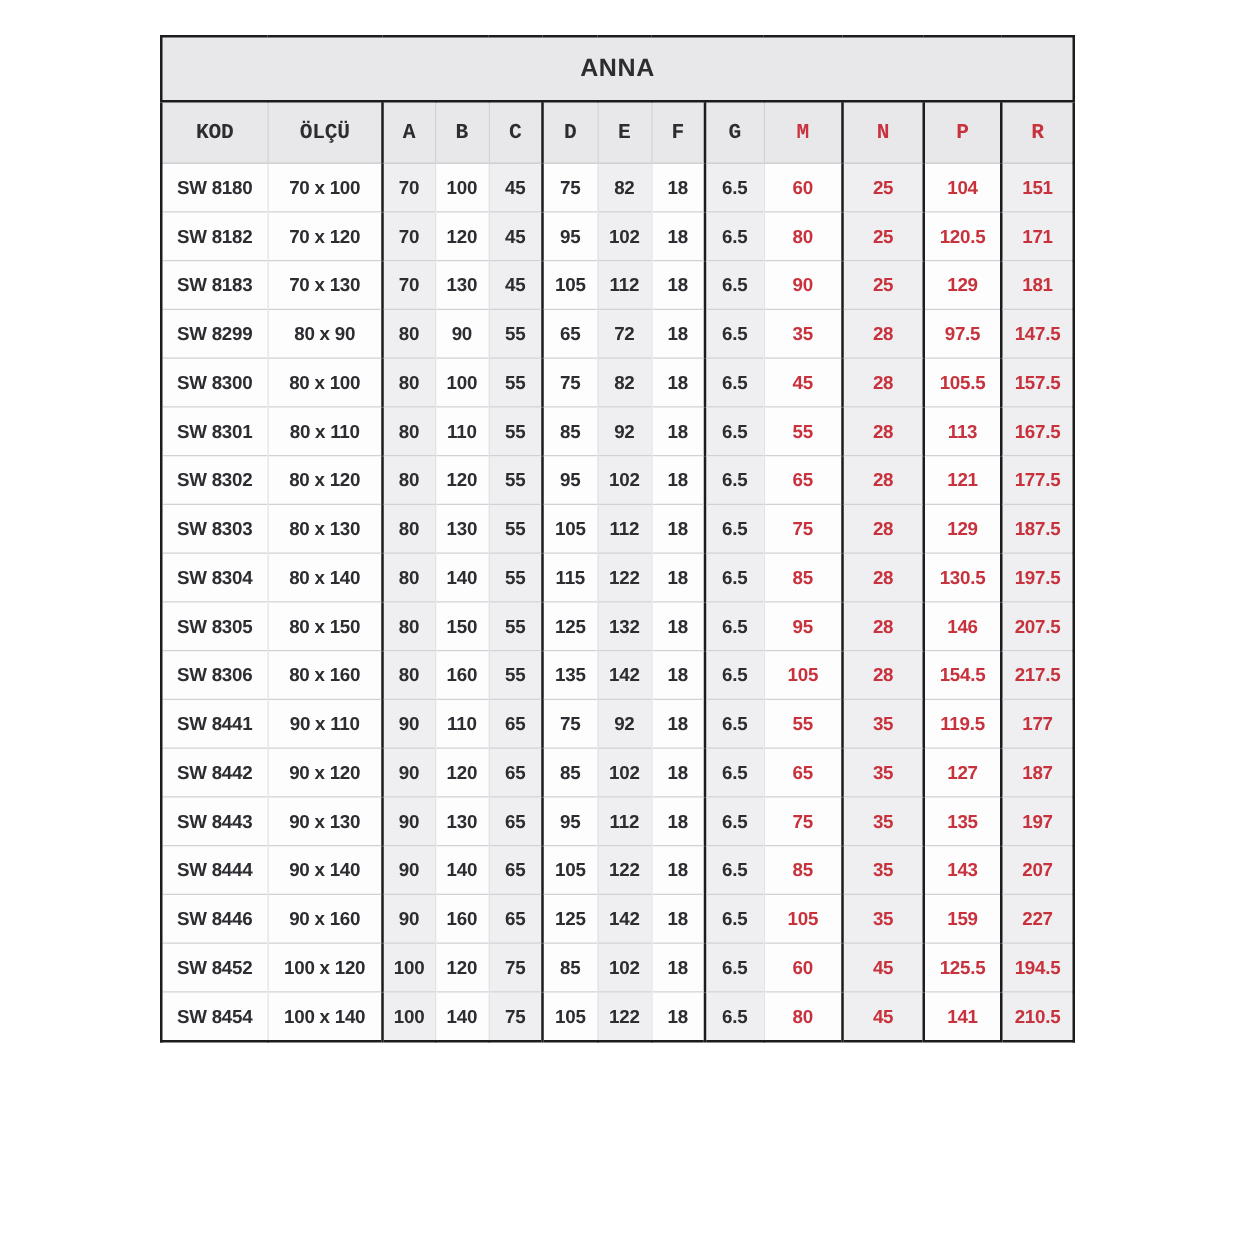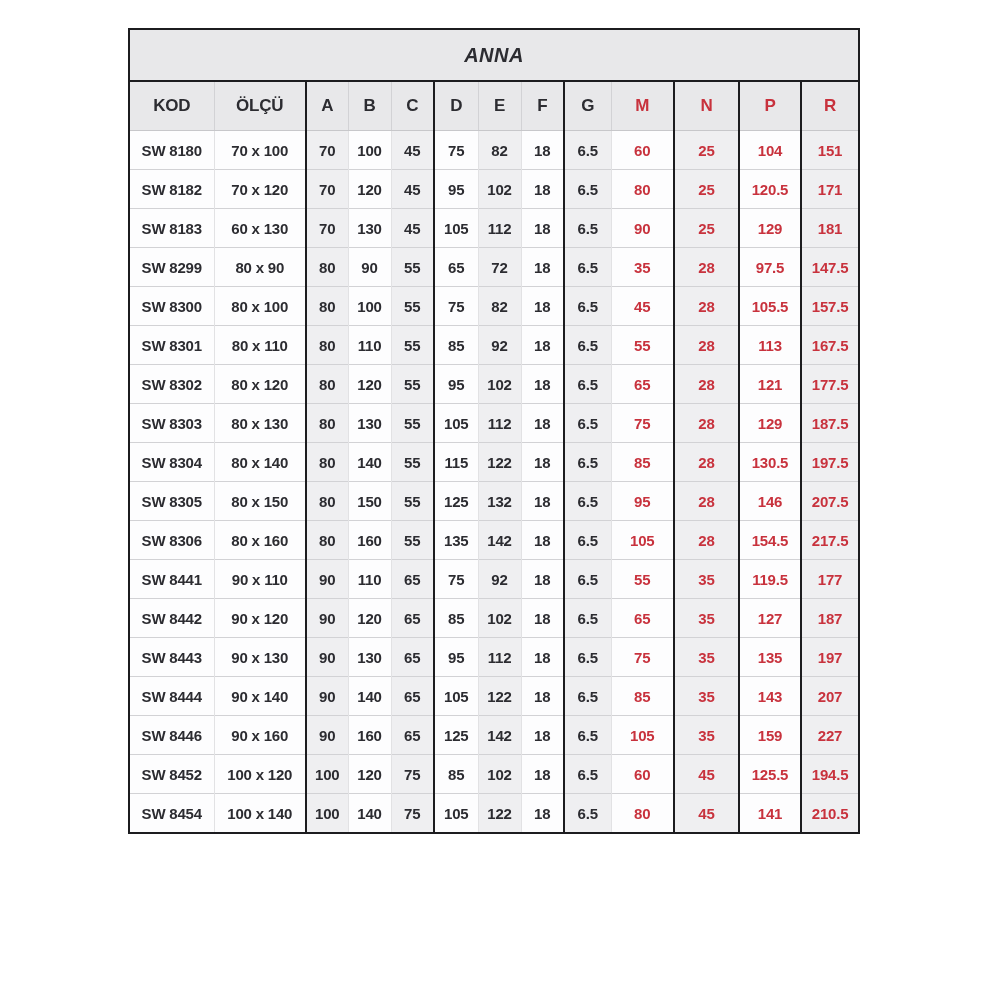--- a/index.html
+++ b/index.html
@@ -44,28 +44,28 @@
     font-weight: 700;
     color: #2c2c31;
     letter-spacing: -0.2px;
   }
   th.banner {
     height: 50px;
     background: #e8e8ea;
     font-size: 20px;
     letter-spacing: 0.5px;
     border-bottom: 2px solid #1c1c1f;
-    font-style: italic;
   }
   tr.colheads th {
     height: 48px;
     background: #e8e8ea;
     font-size: 17px;
     border-left: 1px solid #d2d2d5;
     border-bottom: 1px solid #c7c7ca;
+    font-family: Liberation Mono, monospace;
   }
   tbody td {
     height: 38px;
     font-size: 15px;
     background: #fdfdfe;
     border-top: 1px solid #d2d2d5;
     border-left: 1px solid #e2e2e4;
   }
   
   .shade { background: #efeff1 !important; }
@@ -140,21 +140,21 @@
           <td class="shade">102</td>
           <td>18</td>
           <td class="shade gb">6.5</td>
           <td class="red">80</td>
           <td class="red shade gb">25</td>
           <td class="red gb">120.5</td>
           <td class="red shade gb">171</td>
         </tr>
         <tr>
           <td>SW 8183</td>
-          <td>60 x 130</td>
+          <td>70 x 130</td>
           <td class="shade gb">70</td>
           <td>130</td>
           <td class="shade">45</td>
           <td class="gb">105</td>
           <td class="shade">112</td>
           <td>18</td>
           <td class="shade gb">6.5</td>
           <td class="red">90</td>
           <td class="red shade gb">25</td>
           <td class="red gb">129</td>

